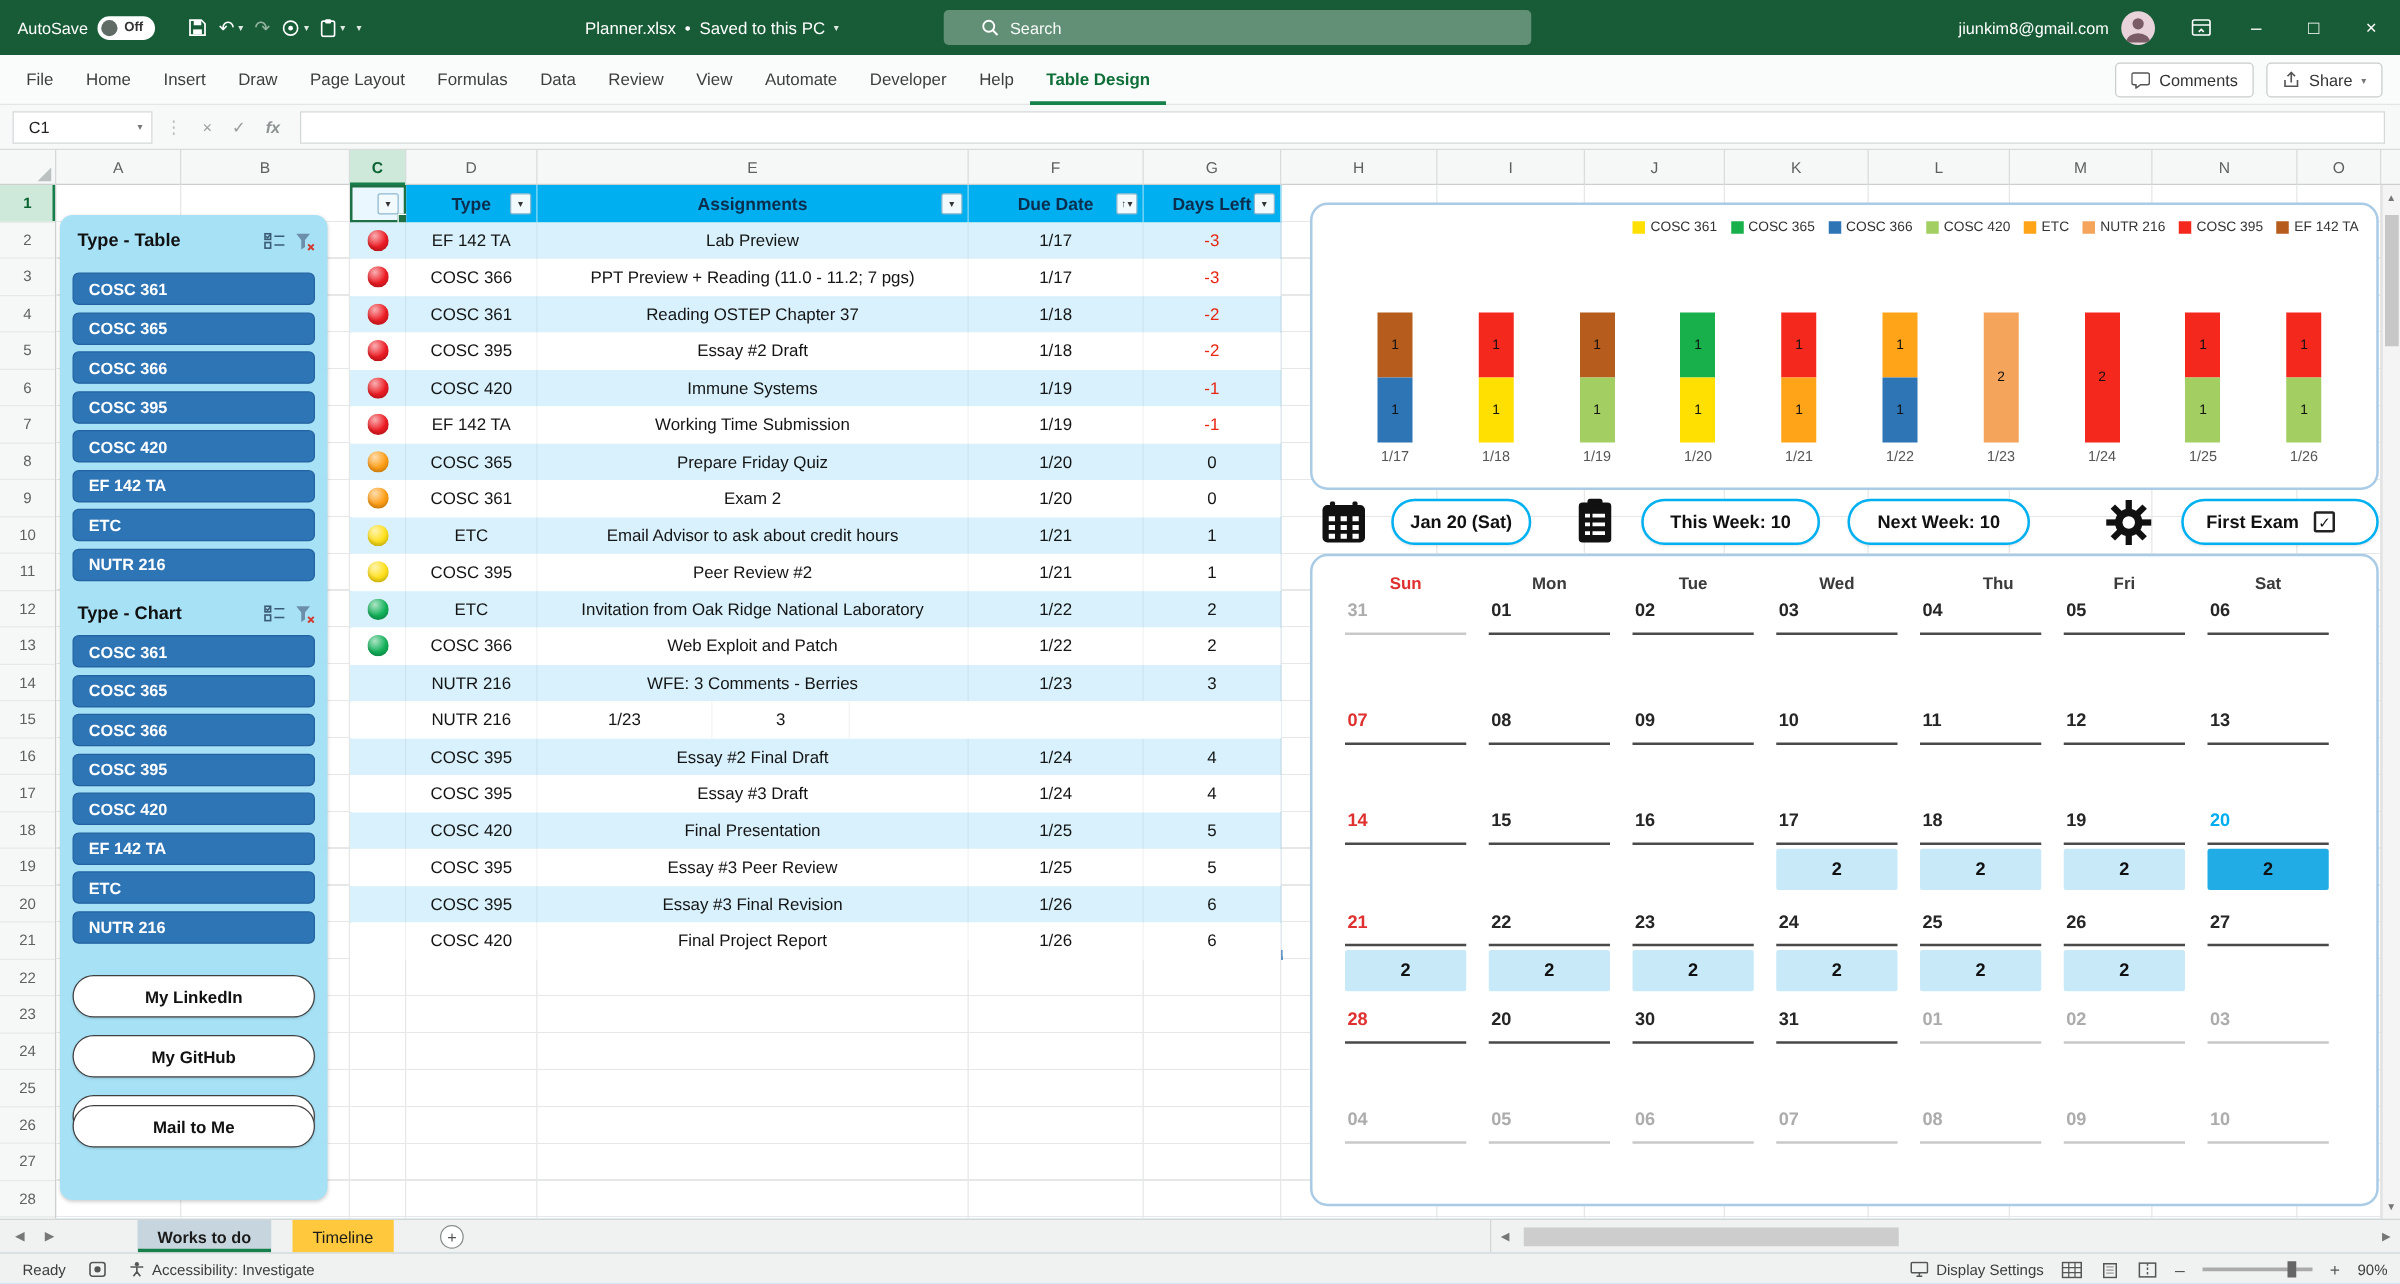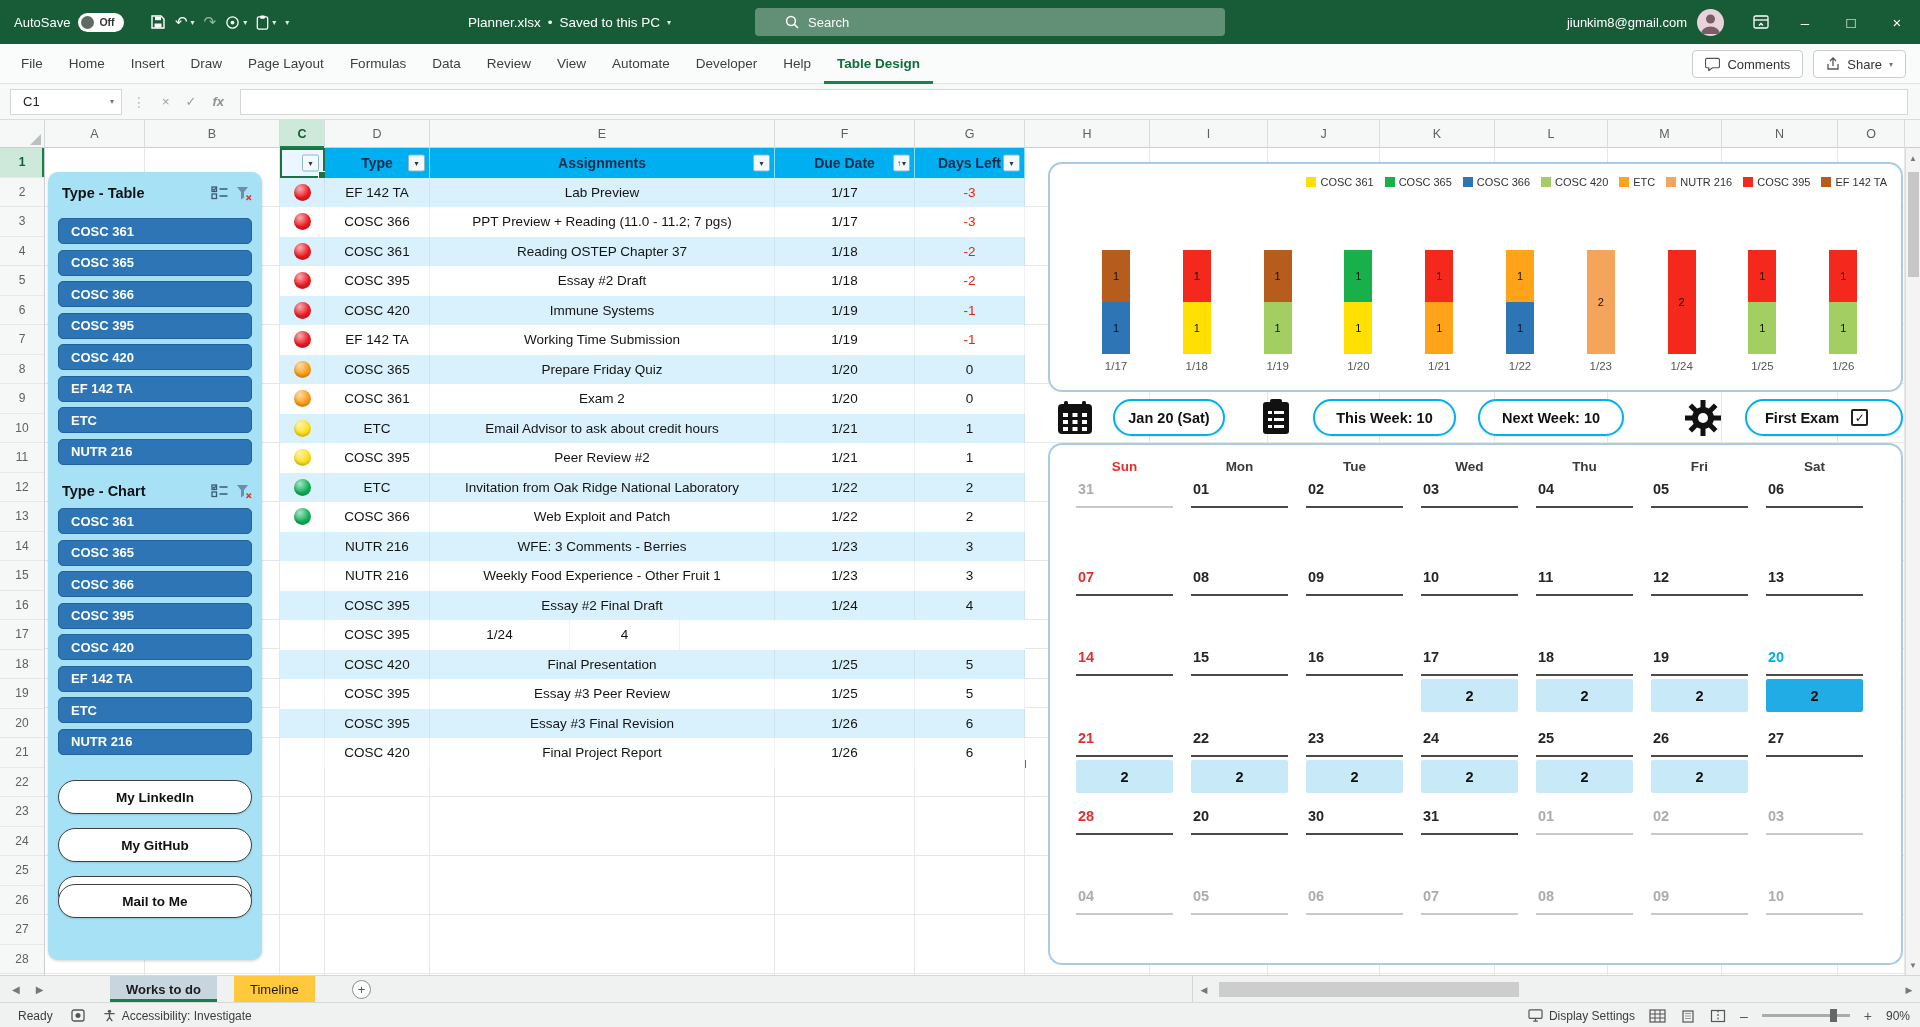--- a/index.html
+++ b/index.html
@@ -522,34 +522,34 @@
       <div class="t-row band" style="top: 383.5px;">
         <div class="td" style="width: 45px;"></div>
         <div class="td" style="width: 105px;">NUTR 216</div>
         <div class="td" style="width: 345px;">WFE: 3 Comments - Berries</div>
         <div class="td" style="width: 140px;">1/23</div>
         <div class="td" style="width: 110px;">3</div>
       </div>
       <div class="t-row plain" style="top: 413px;">
         <div class="td" style="width: 45px;"></div>
         <div class="td" style="width: 105px;">NUTR 216</div>
-        <div class="td" style="width: 345px;">Weekly Food Experience - Other Fruit 1</div>
         <div class="td" style="width: 140px;">1/23</div>
         <div class="td" style="width: 110px;">3</div>
       </div>
       <div class="t-row band" style="top: 442.5px;">
         <div class="td" style="width: 45px;"></div>
         <div class="td" style="width: 105px;">COSC 395</div>
         <div class="td" style="width: 345px;">Essay #2 Final Draft</div>
         <div class="td" style="width: 140px;">1/24</div>
         <div class="td" style="width: 110px;">4</div>
       </div>
       <div class="t-row plain" style="top: 472px;">
         <div class="td" style="width: 45px;"></div>
         <div class="td" style="width: 105px;">COSC 395</div>
+        <div class="td" style="width: 345px;">Essay #3 Draft</div>
         <div class="td" style="width: 140px;">1/24</div>
         <div class="td" style="width: 110px;">4</div>
       </div>
       <div class="t-row band" style="top: 501.5px;">
         <div class="td" style="width: 45px;"></div>
         <div class="td" style="width: 105px;">COSC 420</div>
         <div class="td" style="width: 345px;">Final Presentation</div>
         <div class="td" style="width: 140px;">1/25</div>
         <div class="td" style="width: 110px;">5</div>
       </div>
@@ -711,21 +711,21 @@
   <span class="ctl-pill" style="left:1745px;width:158px;justify-content:flex-start;padding-left:18px">
     <span>First Exam</span>
     <span class="fw-check">✓</span>
   </span>
 
   <div class="cal-panel">
       <div class="cal-head sun" style="left: 26px; width: 97px;">Sun</div>
       <div class="cal-head" style="left: 141px; width: 97px;">Mon</div>
       <div class="cal-head" style="left: 256px; width: 97px;">Tue</div>
       <div class="cal-head" style="left: 371px; width: 97px;">Wed</div>
-      <div class="cal-head" style="left: 486px; width: 97px;">Thu</div>
+      <div class="cal-head" style="left: 500px; width: 97px;">Thu</div>
       <div class="cal-head" style="left: 601px; width: 97px;">Fri</div>
       <div class="cal-head" style="left: 716px; width: 97px;">Sat</div>
       <div class="cal-date outside" style="left: 26px; top: 36px; width: 97px;">31</div>
       <div class="cal-date " style="left: 141px; top: 36px; width: 97px;">01</div>
       <div class="cal-date " style="left: 256px; top: 36px; width: 97px;">02</div>
       <div class="cal-date " style="left: 371px; top: 36px; width: 97px;">03</div>
       <div class="cal-date " style="left: 486px; top: 36px; width: 97px;">04</div>
       <div class="cal-date " style="left: 601px; top: 36px; width: 97px;">05</div>
       <div class="cal-date " style="left: 716px; top: 36px; width: 97px;">06</div>
       <div class="cal-date sunday" style="left: 26px; top: 124px; width: 97px;">07</div>

